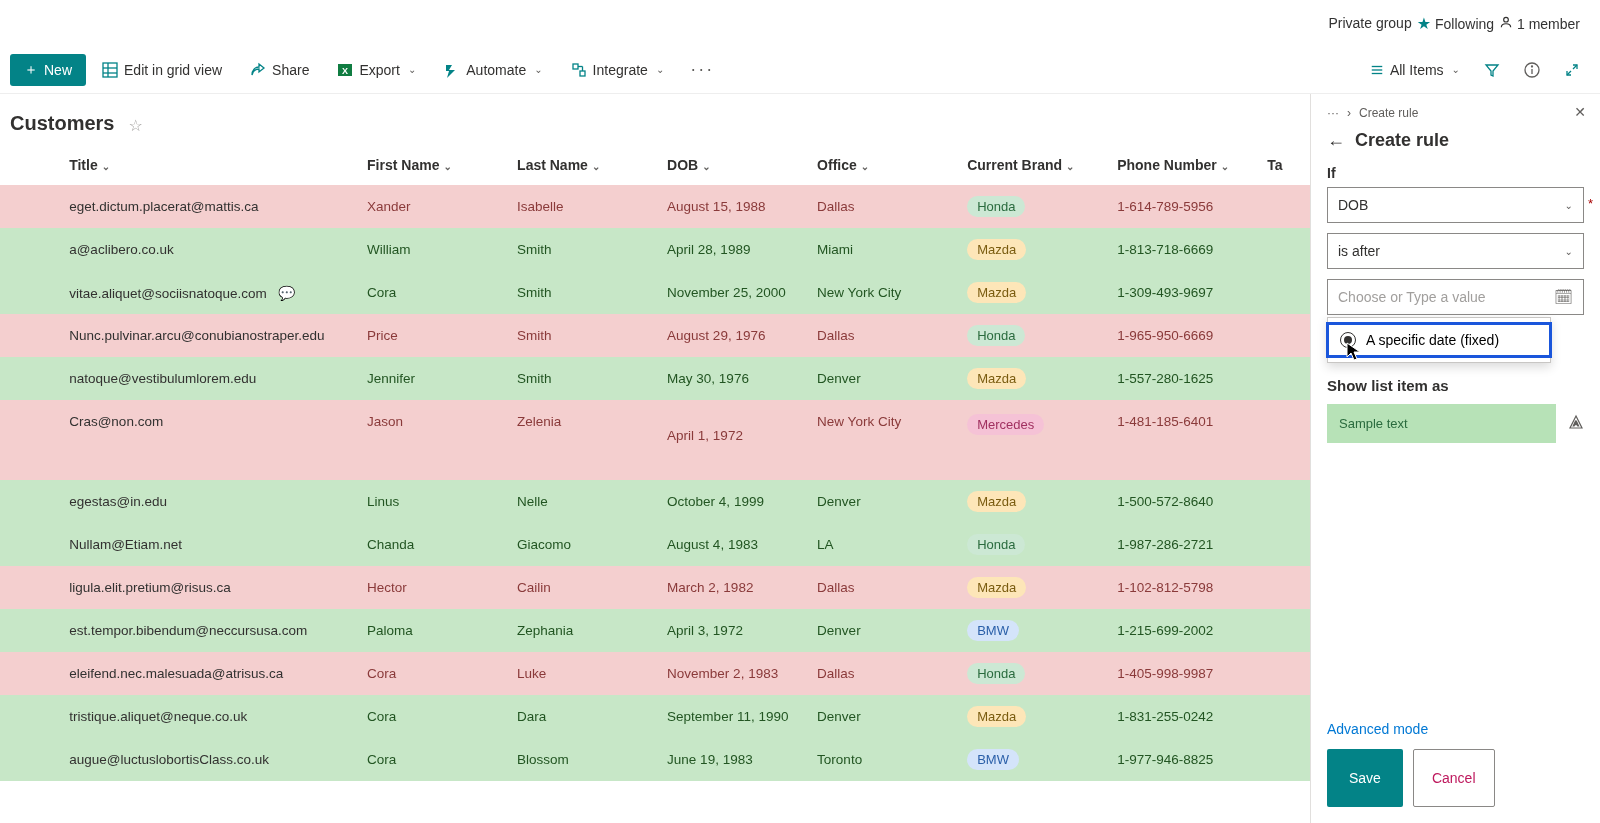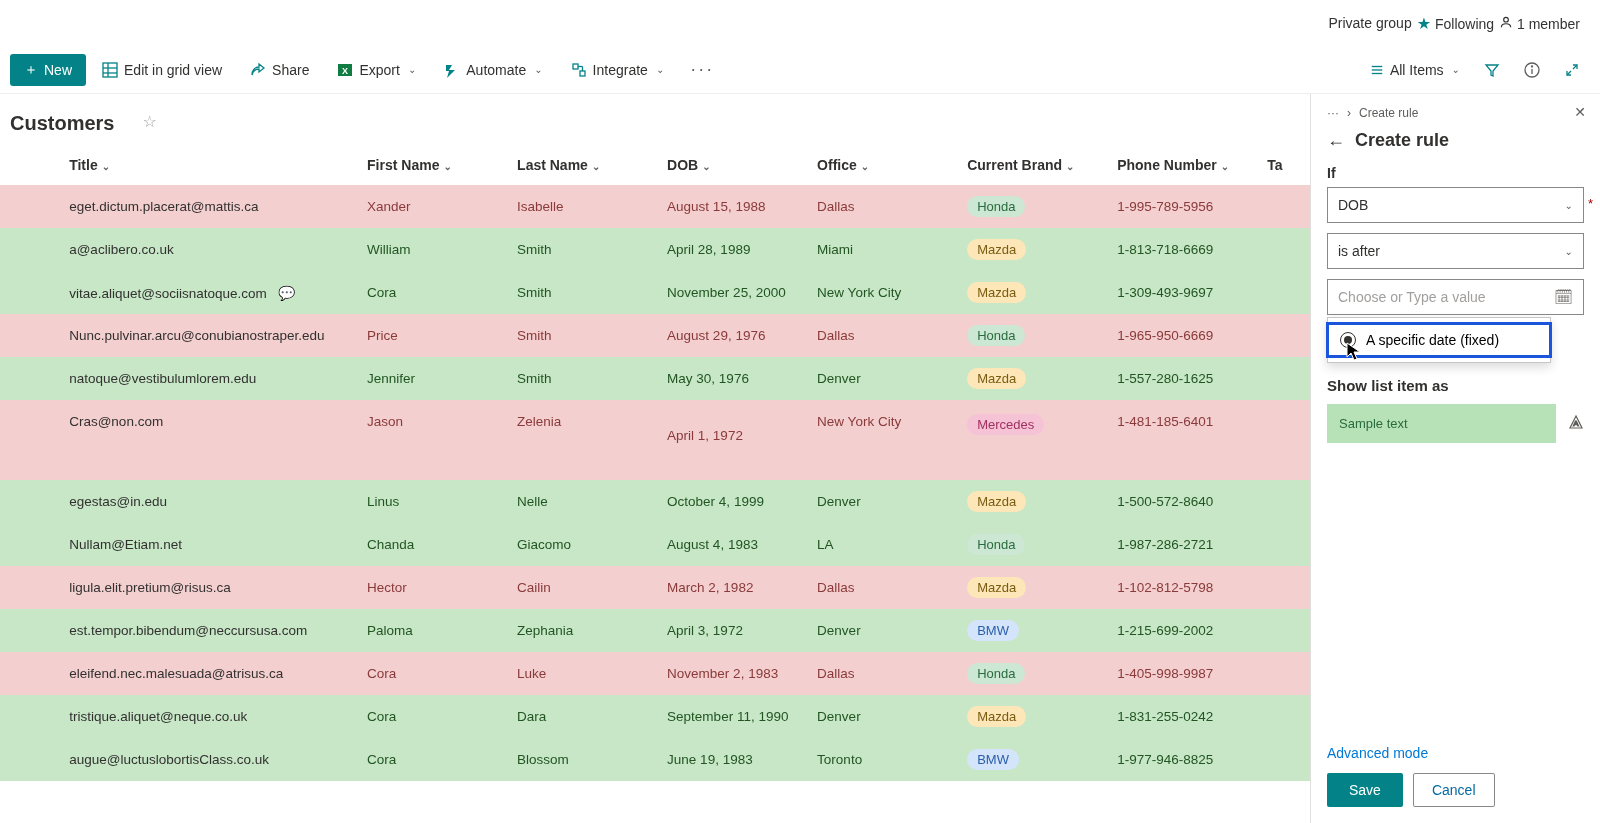--- a/index.html
+++ b/index.html
@@ -18,21 +18,21 @@
 .cmdbar .more { font-size: 18px; color: #605e5c; padding: 0 10px; cursor: pointer; letter-spacing: 2px; }
 .cmdbar .spacer { flex: 1; }
 .cmdbar .right-item { display: flex; align-items: center; gap: 6px; padding: 7px 10px; font-size: 14px; color: #323130; cursor: pointer; text-align: center; }
 
 
 .main { display: flex; height: calc(823px - 46px - 48px); }
 .list-area { flex: 1; overflow: hidden; position: relative; display: flex; flex-direction: column; }
 .side-panel { width: 290px; border-left: 1px solid #e1dfdd; display: flex; flex-direction: column; padding: 12px 16px 0 16px; position: relative; }
 
 
-.list-title { padding: 18px 10px 10px 10px; display: flex; align-items: flex-start; gap: 28px; }
+.list-title { padding: 18px 10px 10px 10px; display: flex; align-items: flex-end; gap: 14px; }
 .list-title h1 { font-size: 20px; font-weight: 600; color: #323130; }
 .list-title .fav { color: #a19f9d; font-size: 16px; cursor: pointer; }
 
 
 .table-wrap { flex: 1; overflow: auto; position: relative; }
 .table-wrap::-webkit-scrollbar { width: 14px; height: 14px; }
 .table-wrap::-webkit-scrollbar-thumb { background: #c8c6c4; }
 .table-wrap::-webkit-scrollbar-track { background: #f3f2f1; }
 
 table { border-collapse: collapse; width: 100%; min-width: 1240px; table-layout: fixed; }
@@ -77,21 +77,21 @@
 .radio { width: 16px; height: 16px; border: 1.5px solid #323130; border-radius: 50%; display: inline-flex; align-items: center; justify-content: center; flex-shrink: 0; }
 .radio.checked::after { content: ""; width: 8px; height: 8px; background: #323130; border-radius: 50%; }
 .opt-highlight { outline: 3px solid #1a56db; outline-offset: -1px; }
 .section-title { font-size: 15px; font-weight: 600; margin: 6px 0 10px 0; color: #323130; }
 .sample-row { display: flex; align-items: center; gap: 12px; }
 .sample-box { background: #b7e2b7; color: #2a6b3e; padding: 12px 12px; font-size: 13px; flex: 1; }
 .edit-icon { font-size: 15px; color: #605e5c; cursor: pointer; }
 .adv-link { color: #0078d4; font-size: 14px; margin-top: auto; cursor: pointer; padding-top: 180px; }
 .panel-footer { display: flex; gap: 10px; padding: 12px 0 16px 0; }
 .btn-save { background: #038387; color: #fff; padding: 8px 22px; font-size: 14px; border: none; cursor: pointer; border-radius: 2px; }
-.btn-cancel { background: #fff; color: #0369a1; padding: 8px 18px; font-size: 14px; border: 1px solid #8a8886; cursor: pointer; border-radius: 2px; }
+.btn-cancel { background: #fff; color: #be185d; padding: 20px 18px; font-size: 14px; border: 1px solid #8a8886; cursor: pointer; border-radius: 2px; }
 
 .cursor-img { position: absolute; left: 32px; top: 14px; font-size: 16px; pointer-events: none; z-index: 5;}
 </style>
 </head>
 <body>
 
 <div class="topbar">
   <span>Private group</span>
   <span><span class="star">★</span> <span>Following</span></span>
   <span>
@@ -214,21 +214,21 @@
         </thead>
         <tbody id="tbody">
             <tr class="row-pink">
               <td></td>
               <td class="title-cell">eget.dictum.placerat@mattis.ca</td>
               <td>Xander</td>
               <td>Isabelle</td>
               <td>August 15, 1988</td>
               <td>Dallas</td>
               <td><span class="pill pill-honda">Honda</span></td>
-              <td>1-995-789-5956</td>
+              <td>1-614-789-5956</td>
               <td></td>
             </tr>
             <tr class="row-green">
               <td></td>
               <td class="title-cell">a@aclibero.co.uk</td>
               <td>William</td>
               <td>Smith</td>
               <td>April 28, 1989</td>
               <td>Miami</td>
               <td><span class="pill pill-mazda">Mazda</span></td>

